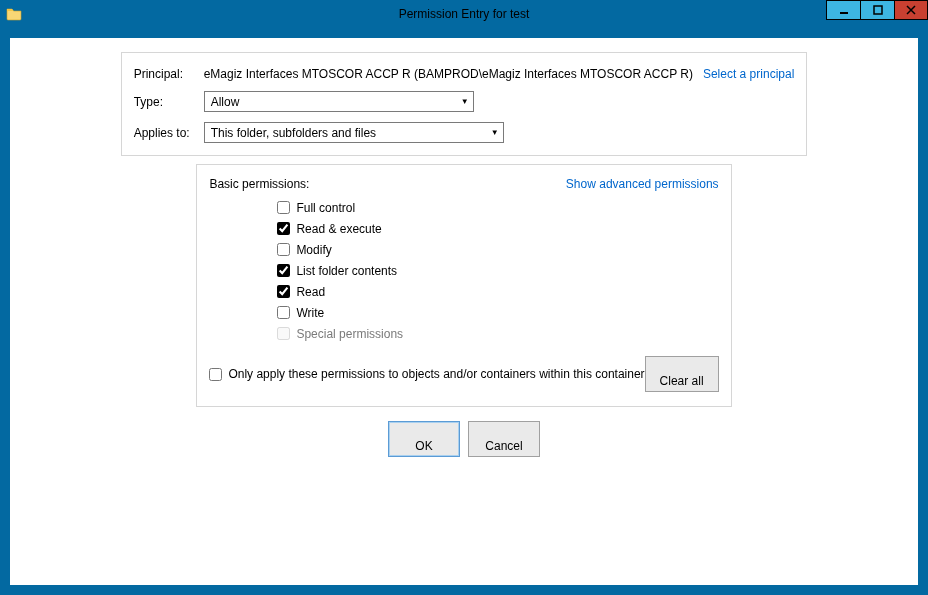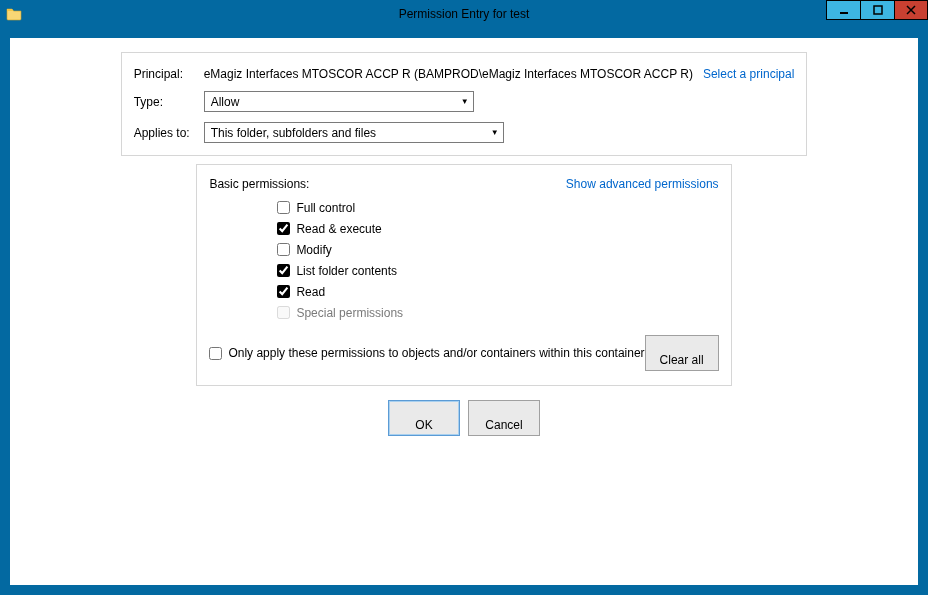--- a/index.html
+++ b/index.html
@@ -223,20 +223,24 @@
               <span>Modify</span>
             </label>
             <label class="perm-item">
               <input type="checkbox" checked="" style="">
               <span>List folder contents</span>
             </label>
             <label class="perm-item">
               <input type="checkbox" checked="" style="">
               <span>Read</span>
             </label>
+            <label class="perm-item">
+              <input type="checkbox" style="">
+              <span>Write</span>
+            </label>
             <label class="perm-item disabled">
               <input type="checkbox" disabled="" style="">
               <span>Special permissions</span>
             </label>
           </div>
         <div class="only-row">
           <label class="left">
             <input type="checkbox" id="only-apply-cb" style="">
             <span>Only apply these permissions to objects and/or containers within this container</span>
           </label>

